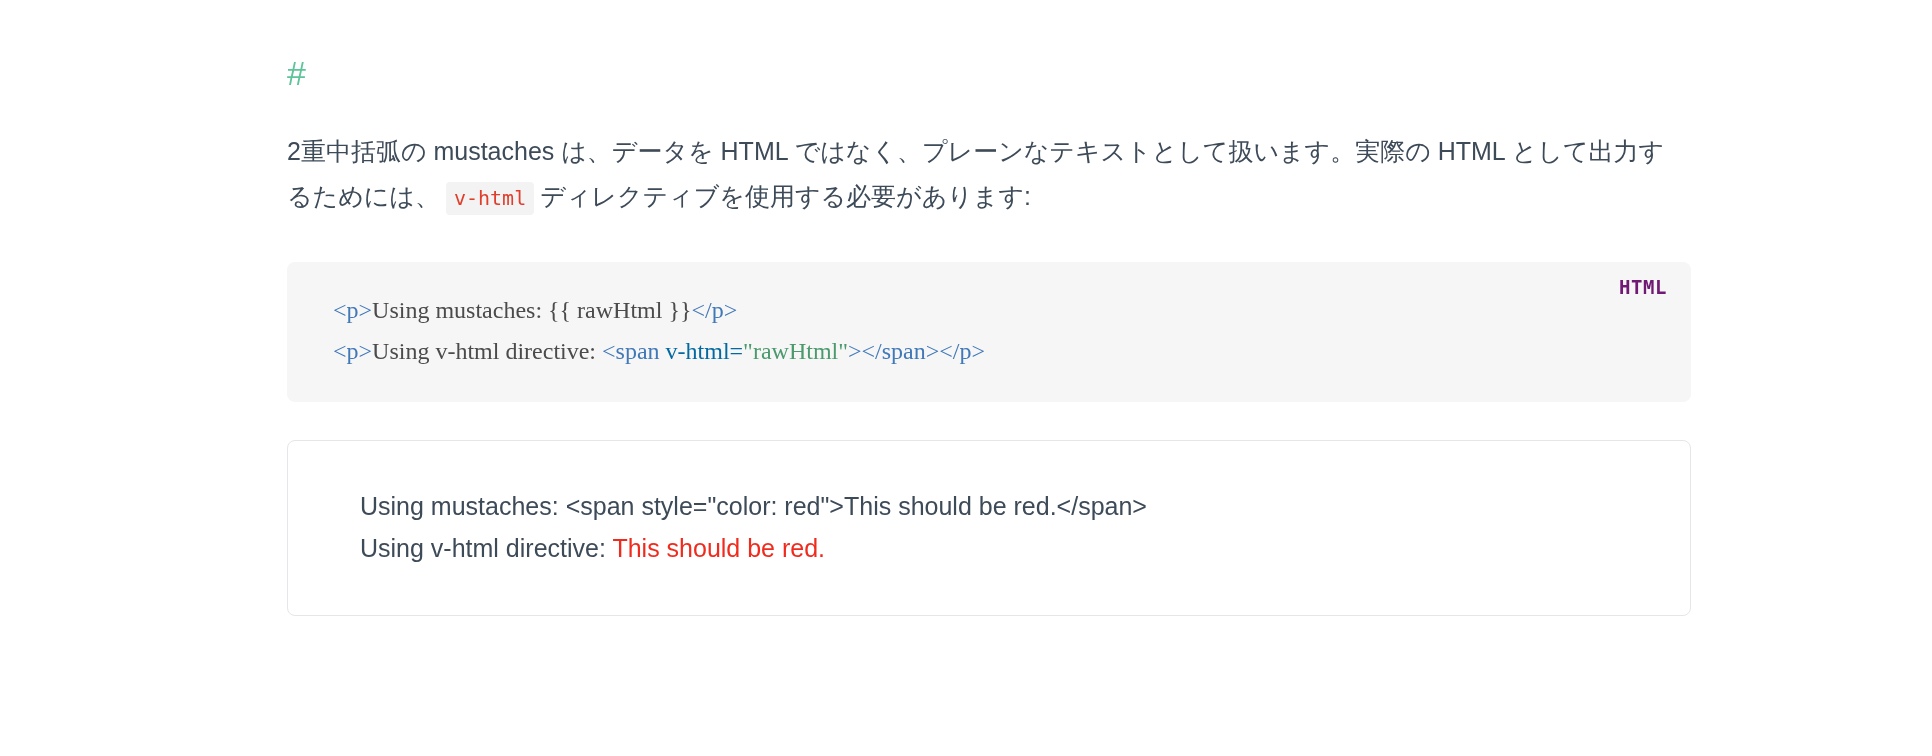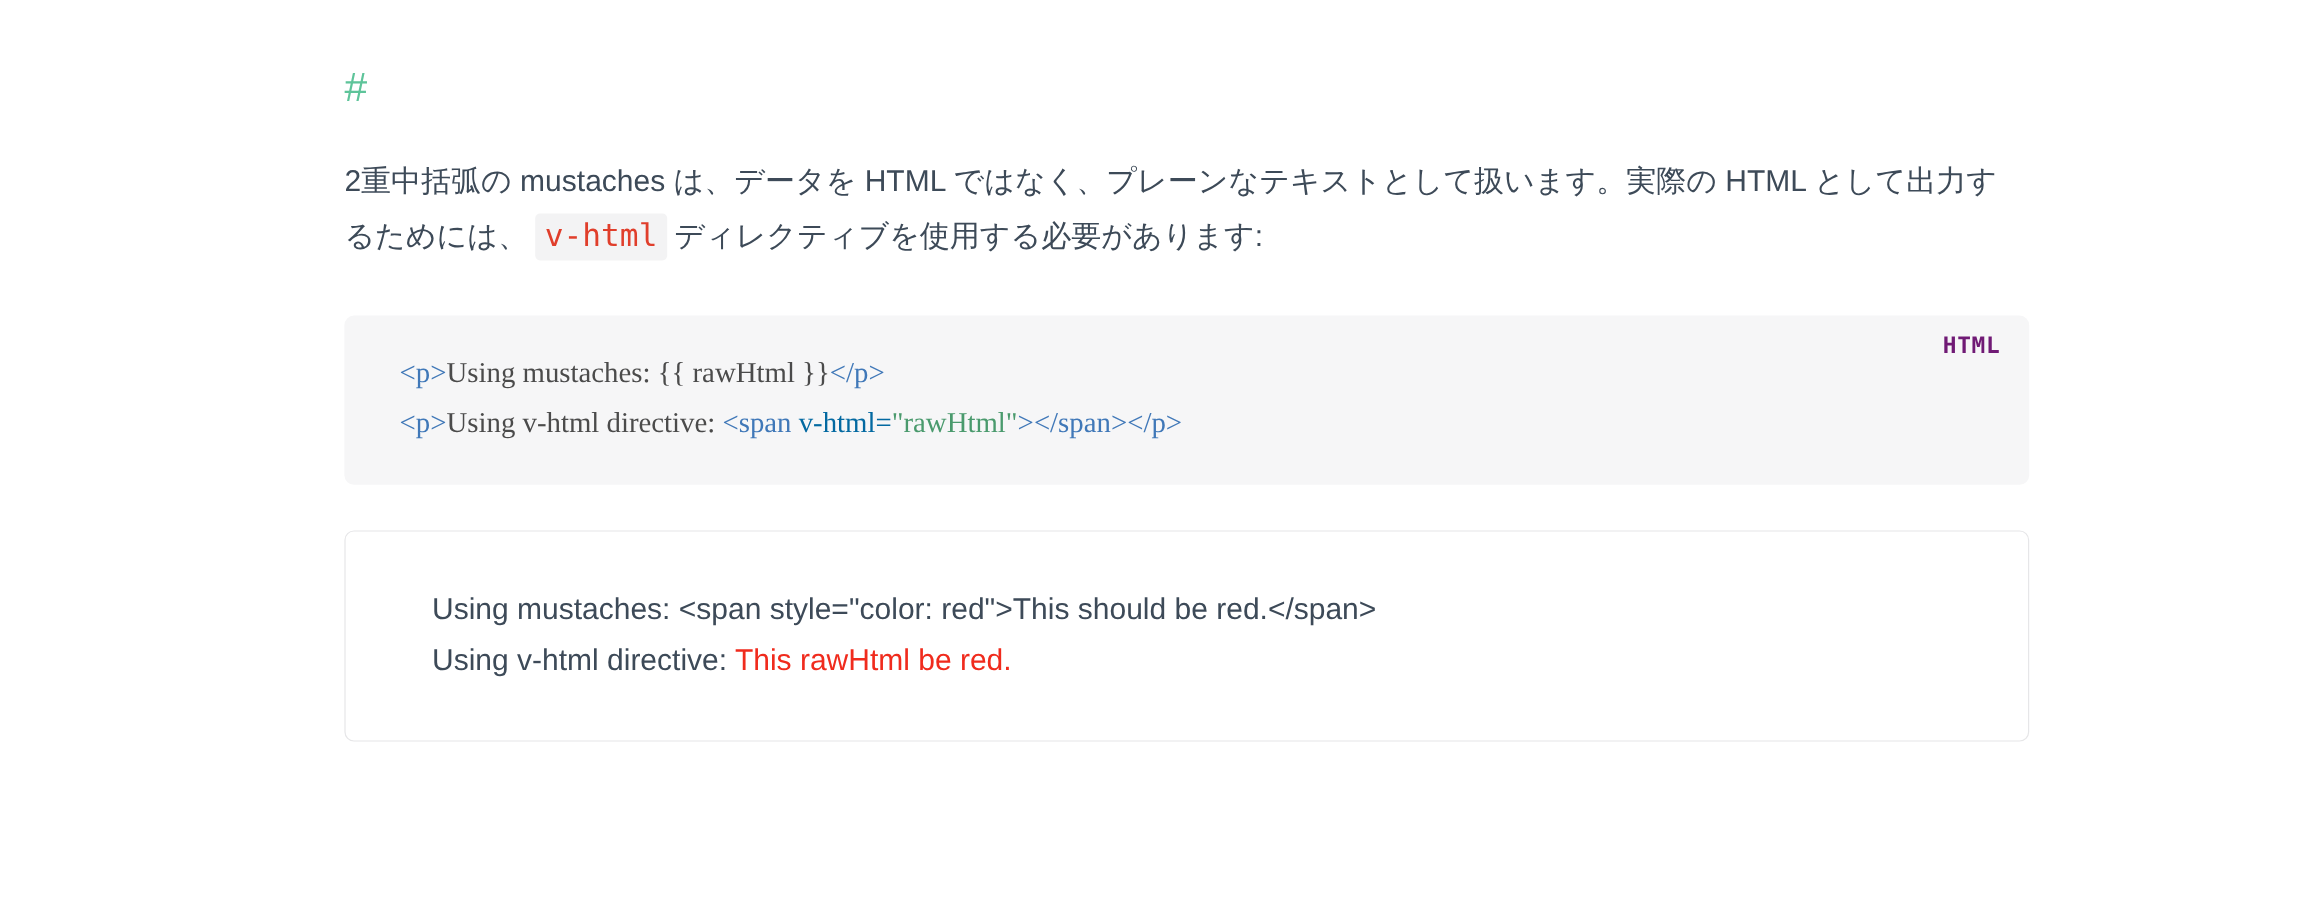--- a/index.html
+++ b/index.html
@@ -60,21 +60,21 @@
     margin: 0;
     padding-top: 34px;
     font-size: 25px;
     line-height: 1.82;
     color: #3d4a58;
     font-weight: 400;
     max-width: 1400px;
   }
   .inline-code {
     font-family: "DejaVu Sans Mono", "Liberation Mono", monospace;
-    font-size: 26px;
+    font-size: 20px;
     color: #d94r;
     color: #e03e2b;
     background: #f3f3f4;
     border-radius: 4px;
     padding: 4px 8px 5px;
     margin: 0 6px;
     white-space: nowrap;
     text-align: right;
   }
 
@@ -143,18 +143,18 @@
     <p class="doc-paragraph"><span>2重中括弧の mustaches は、データを HTML ではなく、プレーンなテキストとして扱います。実際の HTML として出力するためには、</span><code class="inline-code">v-html</code><span>ディレクティブを使用する必要があります:</span></p>
 
     <div class="code-block">
       <div class="code-lang">HTML</div>
       <div class="code-lines"><div class="code-line"><span class="tok-tag">&lt;p&gt;</span><span class="tok-plain">Using mustaches: {{ rawHtml }}</span><span class="tok-tag">&lt;/p&gt;</span></div><div class="code-line"><span class="tok-tag">&lt;p&gt;</span><span class="tok-plain">Using v-html directive: </span><span class="tok-tag">&lt;span </span><span class="tok-attr">v-html=</span><span class="tok-string">"rawHtml"</span><span class="tok-tag">&gt;</span><span class="tok-tag">&lt;/span&gt;</span><span class="tok-tag">&lt;/p&gt;</span></div></div>
     </div>
 
     <div class="demo-box">
       <div class="demo-lines">
         <div class="demo-line">Using mustaches: &lt;span style="color: red"&gt;This should be red.&lt;/span&gt;</div>
-        <div class="demo-line"><span>Using v-html directive: </span><span class="red-text">This rawHtml be red.</span></div>
+        <div class="demo-line"><span>Using v-html directive: </span><span class="red-text">This should be red.</span></div>
       </div>
     </div>
 
   </div>
 </div>
 
 </body></html>

